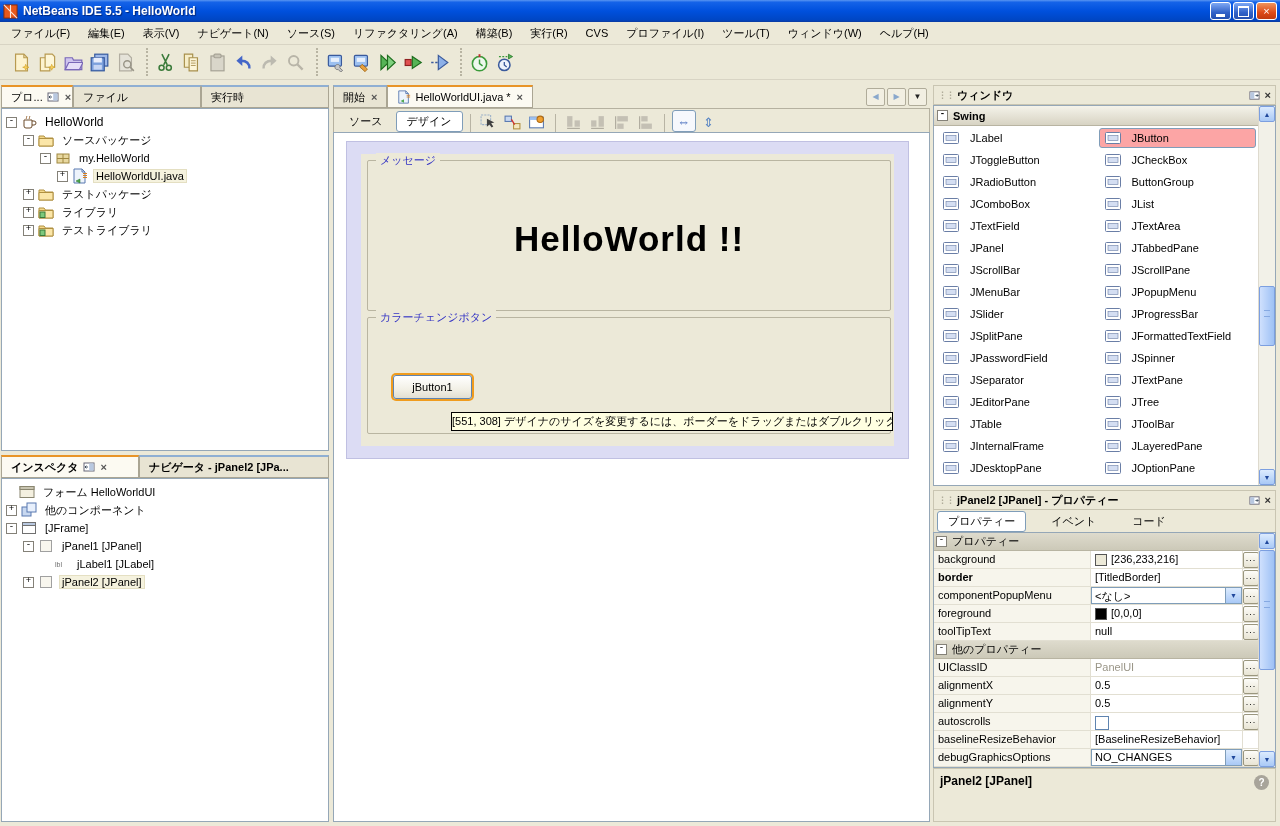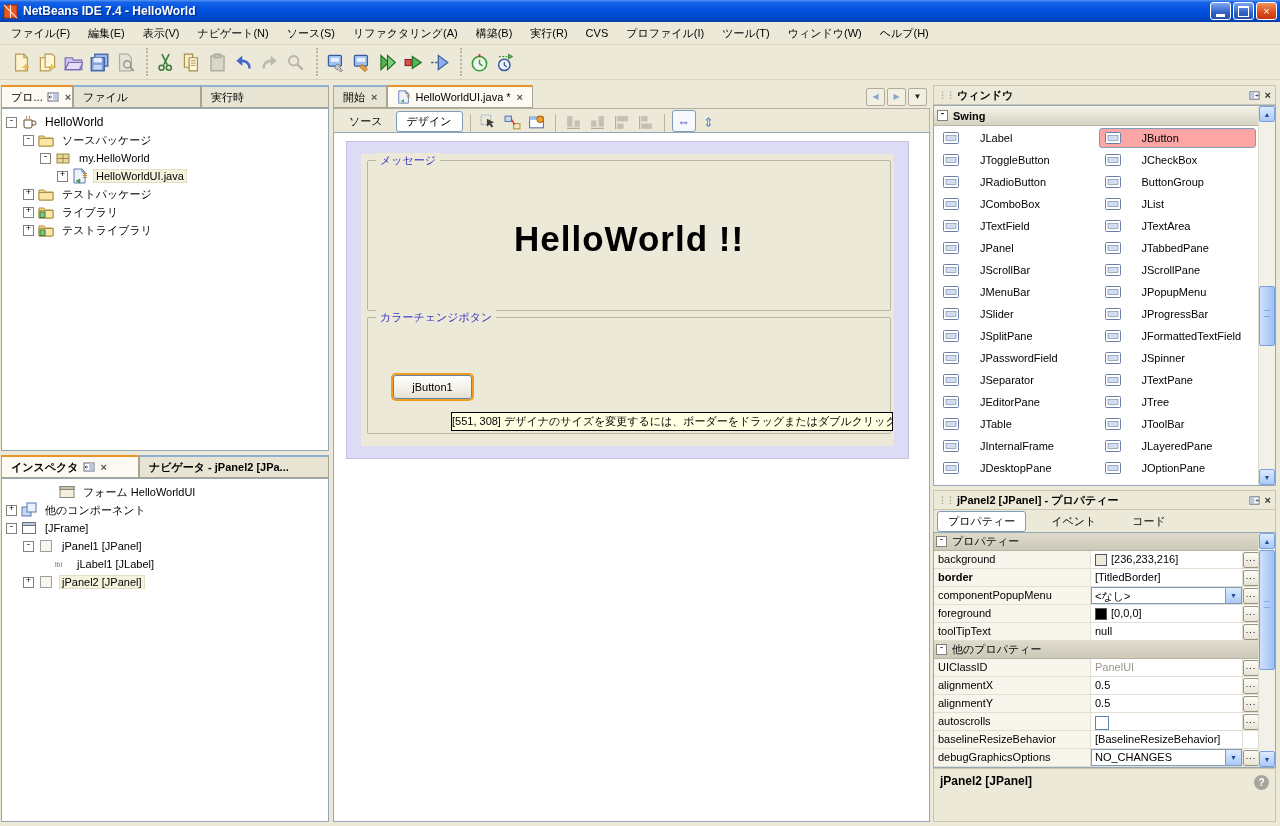--- a/index.html
+++ b/index.html
@@ -92,21 +92,21 @@
   .phead .hicons svg{width:11px;height:11px}
   .phead .hclose{font-weight:bold;color:#333}
   #palette-body{position:absolute;left:933px;top:105px;width:343px;height:381px;background:#fff;
     border:1px solid #95a7b7;box-sizing:border-box}
   .sechead{height:20px;background:linear-gradient(180deg,#f5f3ea,#d7d3c3);border-bottom:1px solid #b8b4a2;
     display:flex;align-items:center;font-weight:bold;padding-left:3px;box-sizing:border-box}
   .secbox{width:9px;height:9px;border:1px solid #848178;background:#fff;font-size:9px;line-height:7px;
     text-align:center;margin-right:5px;font-family:"Liberation Mono",monospace}
   #pal-grid{position:absolute;left:1px;top:21px;right:17px;bottom:1px;display:grid;
     grid-template-columns:1fr 1fr;grid-auto-rows:22px;align-items:center}
-  .pal-item{display:flex;align-items:center;gap:21px;height:20px;margin:0 2px;padding-left:5px;
+  .pal-item{display:flex;align-items:center;gap:11px;height:20px;margin:0 2px;padding-left:5px;
     border:1px solid transparent;border-radius:3px;box-sizing:border-box;white-space:nowrap}
   .pal-item.sel{background:#fca5a5;border-color:#7f9db9}
   .pal-item svg{width:16px;height:14px;flex:none}
 
   
   .sbar{position:absolute;width:16px;background:#f2f1e8;border-left:1px solid #dedace}
   .sbtn{position:absolute;left:0;width:16px;height:16px;border:1px solid #7c9fe0;border-radius:2px;
     background:linear-gradient(180deg,#dcebfe,#a9c9f6);color:#20489c;font-size:7px;
     display:flex;align-items:center;justify-content:center;box-sizing:border-box}
   .sthumb{position:absolute;left:0;width:16px;border:1px solid #7c9fe0;border-radius:2px;
@@ -151,21 +151,21 @@
 </head>
 <body>
 
 <div id="titlebar">
   <span>
     <svg width="15" height="15" viewBox="0 0 16 16">
         <rect x="1" y="1" width="14" height="14" fill="#e8581c" stroke="#8a2a08"></rect>
         <path d="M1 1l14 14M8 1v14" stroke="#ffffff" stroke-width="1.2" opacity="0.85"></path>
       </svg>
   </span>
-  <span class="ttext">NetBeans IDE 7.4 - HelloWorld</span>
+  <span class="ttext">NetBeans IDE 5.5 - HelloWorld</span>
   <span class="winbtns">
     <span class="winbtn">
         <span class="minbar"></span>
       </span>
     <span class="winbtn">
         <span class="maxsq"></span>
       </span>
     <span class="winbtn close">×</span>
   </span>
 </div>
@@ -423,21 +423,21 @@
           <path d="M5 6H2M3.4 4.6L2 6l1.4 1.4" stroke="#345" fill="none" stroke-width="0.9"></path>
         </svg>
       </span>
     <span class="tclose">×</span>
   </div>
   <div class="tab" style="flex:1;font-weight:bold">
     <span>ナビゲータ - jPanel2 [JPa...</span>
   </div>
 </div>
 <div class="whitepanel abs" id="inspector-body" style="left:1px;top:478px;width:328px;height:344px">
-    <div class="trow" style="margin-top: 4px; margin-left: 40px;">
+    <div class="trow" style="margin-top: 4px;">
       <span class="tspace"></span>
       <span class="tico">
         <svg viewBox="0 0 16 16">
           <rect x="1" y="2.5" width="14" height="11" fill="#f4f0e0" stroke="#8a8670"></rect>
           <rect x="1" y="2.5" width="14" height="3" fill="#c8c4b0" stroke="#8a8670"></rect>
         </svg>
       </span>
       <span class="tlabel">フォーム HelloWorldUI</span>
     </div>
     <div class="trow" style="padding-left: 4px;">

